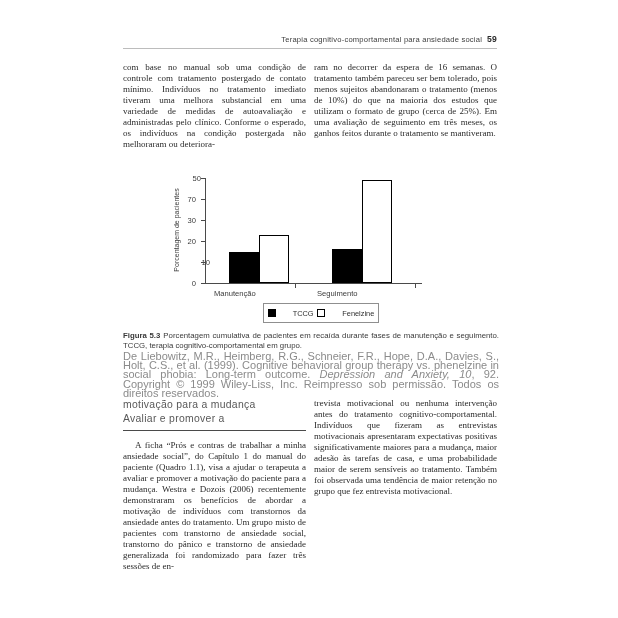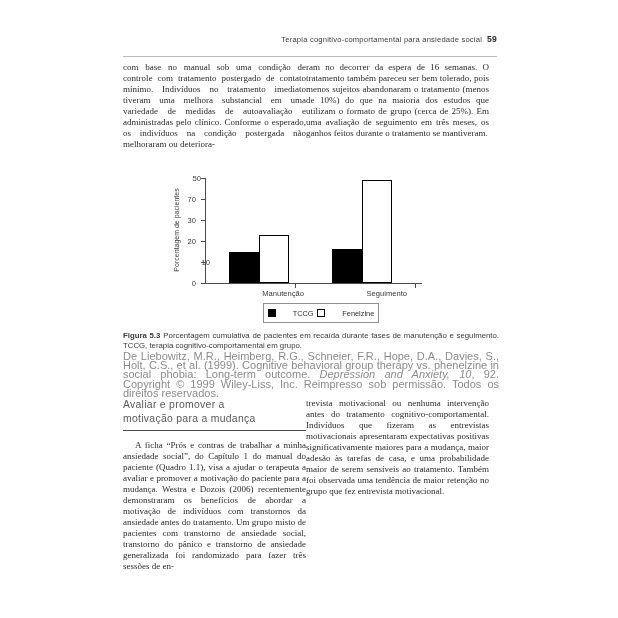--- a/index.html
+++ b/index.html
@@ -4,24 +4,24 @@
 <style>
   html,body{margin:0;padding:0;}
   body{
     width:618px;height:618px;position:relative;background:#ffffff;
     font-family:"Liberation Serif",serif;color:#262626;overflow:hidden;
   }
   .page-header{
     position:absolute;left:123px;top:34px;width:374px;
     text-align:right;font-family:"Liberation Sans",sans-serif;
     font-size:7.6px;color:#3d3d3d;letter-spacing:0.2px;
-    padding-bottom:12px;border-bottom:1px solid #bcbcbc;
+    padding-bottom:4px;border-bottom:1px solid #bcbcbc;
   }
   .page-num{font-weight:bold;font-size:8.6px;margin-left:5px;color:#2b2b2b;}
-  .cols{position:absolute;left:123px;width:374px;display:flex;gap:0;}
+  .cols{position:absolute;left:123px;width:374px;display:flex;gap:8px;}
   .col{width:183px;flex:0 0 183px;}
   .top-cols{top:62px;}
   .bottom-cols{top:398px;}
   p.body{
     margin:0;font-size:9px;line-height:11px;text-align:justify;
     color:#2a2a2a;
   }
   p.indent{text-indent:12px;}
   .section-heading{
     font-family:"Liberation Sans",sans-serif;font-size:10.4px;line-height:13.5px;
@@ -35,21 +35,21 @@
   }
   .plot-area{
     position:absolute;left:45px;top:8px;width:216px;height:105px;
     border-left:1.3px solid #4a4a4a;border-bottom:1.3px solid #4a4a4a;
     box-sizing:content-box;
   }
   .bar{position:absolute;border:1px solid #000;box-sizing:border-box;}
   .ytick-label{position:absolute;width:34px;text-align:right;font-size:7.6px;color:#3a3a3a;}
   .ytick-mark{position:absolute;width:4px;height:1px;background:#4a4a4a;}
   .xtick-mark{position:absolute;width:1px;height:4px;background:#4a4a4a;}
-  .xtick-label{position:absolute;width:90px;text-align:right;font-size:7.6px;color:#3a3a3a;}
+  .xtick-label{position:absolute;width:90px;text-align:left;font-size:7.6px;color:#3a3a3a;}
   .y-axis-title{
     position:absolute;font-size:7px;color:#3a3a3a;white-space:nowrap;
     transform:translate(-50%,-50%) rotate(-90deg);
   }
   .legend{
     position:absolute;left:103px;top:133px;width:114px;height:18px;
     border:1px solid #8f8f8f;display:flex;align-items:center;
     justify-content:space-evenly;background:#fff;
   }
   .legend-item{display:flex;align-items:center;gap:17px;font-size:7.4px;color:#2e2e2e;}
@@ -122,21 +122,21 @@
 <div class="caption">
   <span class="cap-label">Figura 5.3</span><span>Porcentagem cumulativa de pacientes em recaída durante fases de manutenção e seguimento. TCCG, terapia cognitivo-comportamental em grupo.</span>
 </div>
 <div class="source">
   <span>De Liebowitz, M.R., Heimberg, R.G., Schneier, F.R., Hope, D.A., Davies, S., Holt, C.S., et al. (1999). Cognitive behavioral group therapy vs. phenelzine in social phobia: Long-term outcome. </span><span class="ital">Depression and Anxiety, 10</span><span>, 92. Copyright © 1999 Wiley-Liss, Inc. Reimpresso sob permissão. Todos os direitos reservados.</span>
 </div>
 
 <div class="cols bottom-cols">
   <div class="col">
     <div class="section-heading">
+      <div>motivação para a mudança</div>
       <div>Avaliar e promover a</div>
-      <div>motivação para a mudança</div>
     </div>
     <p class="body indent">A ficha “Prós e contras de trabalhar a minha ansiedade social”, do Capítulo 1 do manual do paciente (Quadro 1.1), visa a ajudar o terapeuta a avaliar e promover a motivação do paciente para a mudança. Westra e Dozois (2006) recentemente demonstraram os benefícios de abordar a motivação de indivíduos com transtornos da ansiedade antes do tratamento. Um grupo misto de pacientes com transtorno de ansiedade social, transtorno do pânico e transtorno de ansiedade generalizada foi randomizado para fazer três sessões de en-</p>
   </div>
   <div class="col">
     <p class="body">trevista motivacional ou nenhuma intervenção antes do tratamento cognitivo-comportamental. Indivíduos que fizeram as entrevistas motivacionais apresentaram expectativas positivas significativamente maiores para a mudança, maior adesão às tarefas de casa, e uma probabilidade maior de serem sensíveis ao tratamento. Também foi observada uma tendência de maior retenção no grupo que fez entrevista motivacional.</p>
   </div>
 </div>
 
 </body></html>

